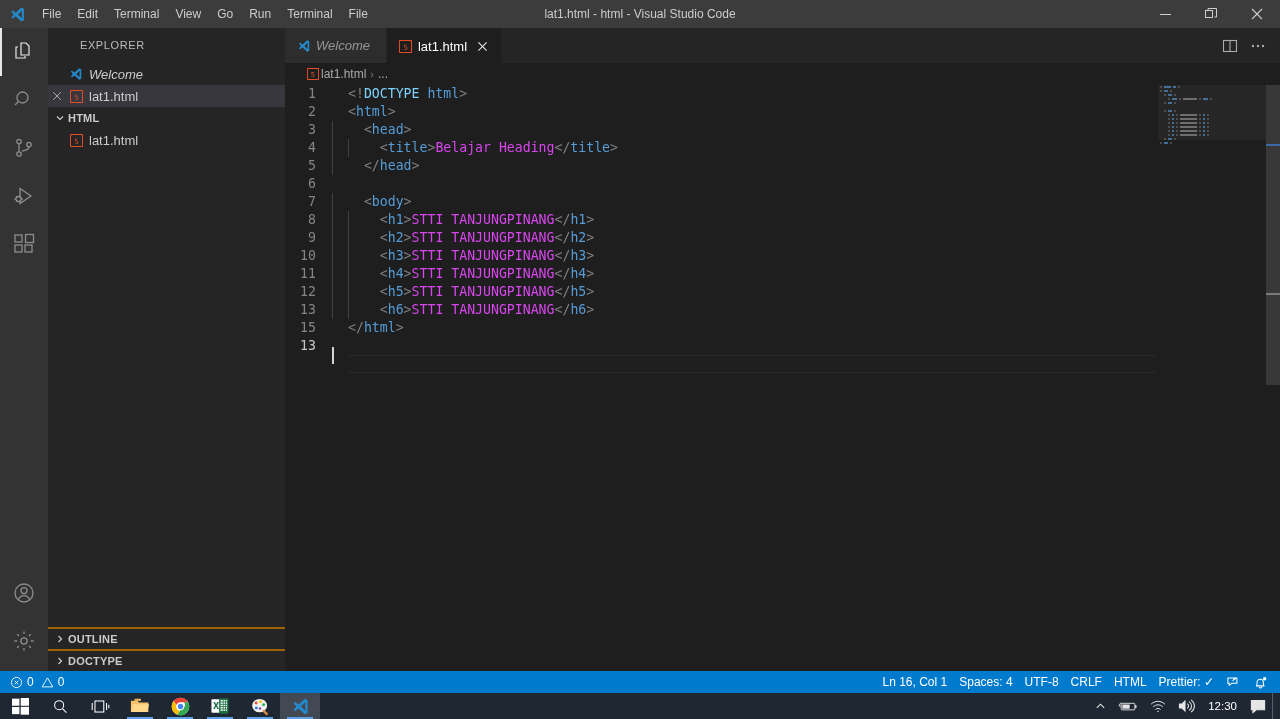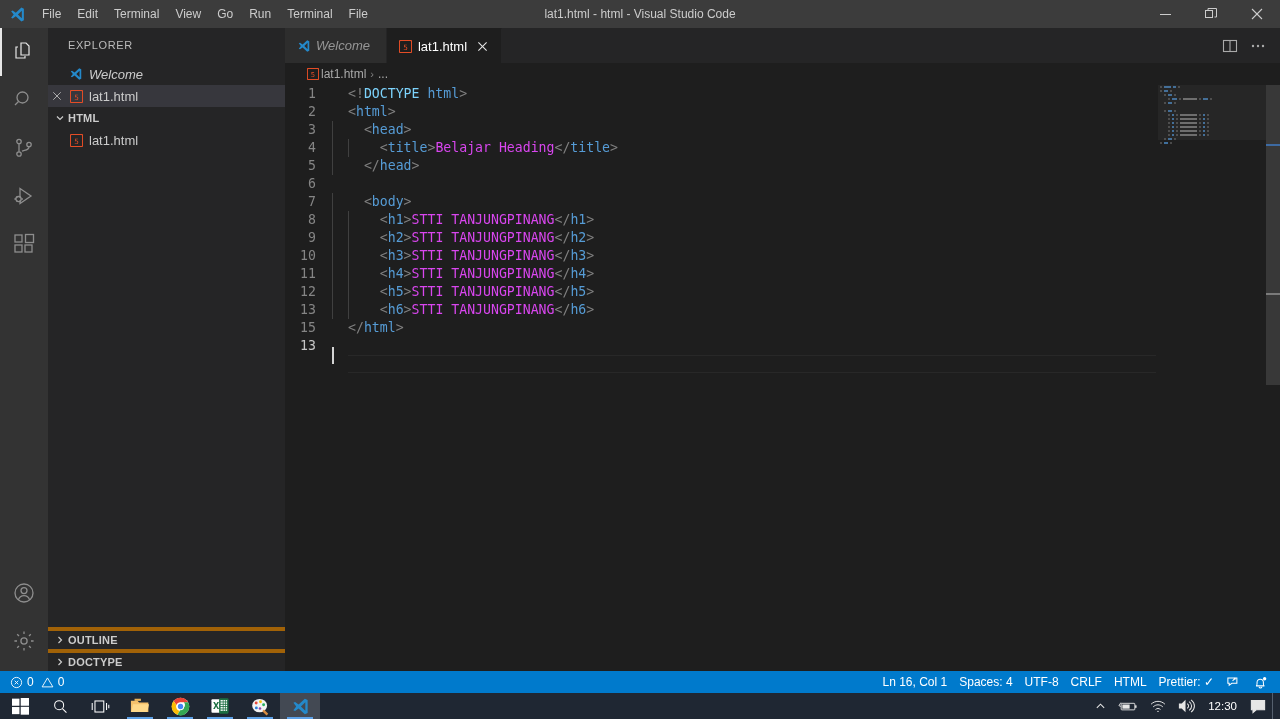--- a/index.html
+++ b/index.html
@@ -45,40 +45,40 @@
     content:""; position:absolute; left:0; top:0; width:2px; height:48px; background:#e7e7e7;
   }
   .ab-spacer { flex:1; }
 
   
   .sidebar {
     position:absolute; top:28px; left:48px; width:237px; height:643px;
     background:#252526; color:#cccccc; font-size:11px;
   }
   .sb-title {
-    height:35px; line-height:35px; padding-left:20px;
+    height:35px; line-height:35px; padding-left:32px;
     font-size:11px; letter-spacing:.6px; color:#bbbbbb; text-transform:uppercase;
   }
   .sb-section-head {
     height:22px; display:flex; align-items:center; padding-left:4px;
     font-size:11px; font-weight:bold; letter-spacing:.2px; color:#cccccc;
     cursor:pointer;
   }
   .chev { width:16px; height:16px; display:flex; align-items:center; justify-content:center; flex:0 0 16px; }
   .sb-row {
     height:22px; display:flex; align-items:center; font-size:13px;
     color:#cccccc; cursor:pointer; padding-right:8px;
   }
   .sb-row.selected { background:#37373d; }
   .sb-row .closebox { width:18px; display:flex; align-items:center; justify-content:center; opacity:.85; }
   .sb-row .ficon { width:20px; display:flex; align-items:center; justify-content:center; }
   .sb-row .lbl { padding-left:3px; white-space:nowrap; }
   .sb-row .lbl.italic { font-style:italic; color:#cccccc; }
   .sb-bottom { position:absolute; bottom:0; left:0; width:237px; }
-  .sb-bottom .sb-section-head { border-top:4px solid #a16207; }
+  .sb-bottom .sb-section-head { border-top:2px solid #a16207; }
 
   
   .editorgroup {
     position:absolute; top:28px; left:285px; width:995px; height:643px;
     background:#1e1e1e;
   }
   .tabsbar { height:35px; background:#252526; display:flex; align-items:stretch; position:relative; }
   .tab {
     display:flex; align-items:center; height:35px; padding:0 10px;
     font-size:13px; color:#969696; background:#2d2d2d;

